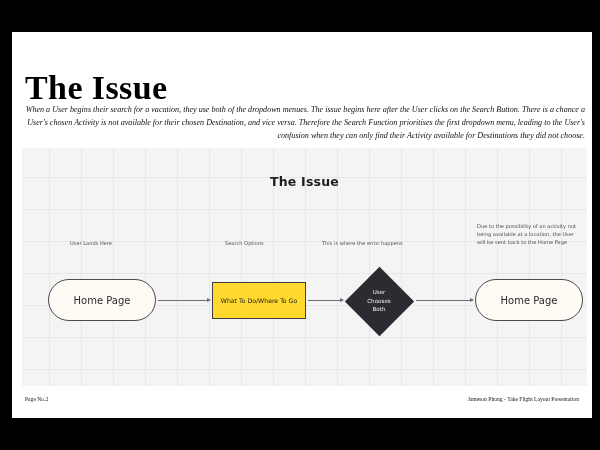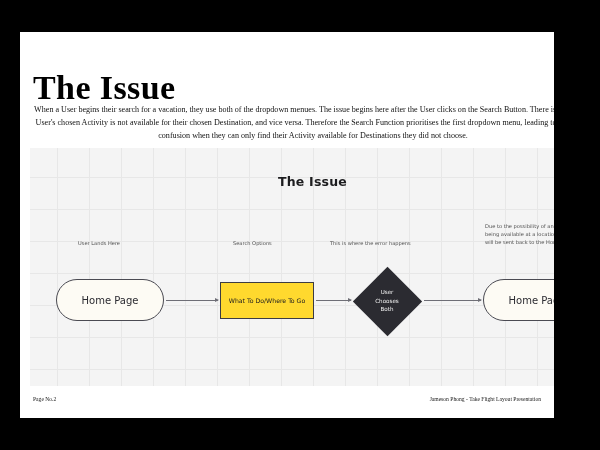--- a/index.html
+++ b/index.html
@@ -9,23 +9,23 @@
   }
   body {
     width: 600px;
     height: 450px;
     overflow: hidden;
     font-family: "Liberation Sans", sans-serif;
   }
 
   #slide {
     position: absolute;
-    left: 20px;
+    left: 12px;
     top: 32px;
-    width: 534px;
+    width: 580px;
     height: 386px;
     background: #ffffff;
     overflow: hidden;
   }
 
   
   #page-title {
     position: absolute;
     left: 13px;
     top: 16px;
@@ -39,21 +39,22 @@
 
   #intro-paragraph {
     position: absolute;
     left: 13px;
     top: 63px;
     width: 560px;
     font-family: "Liberation Serif", serif;
     font-size: 8.1px;
     line-height: 1.62;
     color: #111111;
-    text-align: center;
+    text-align: right;
+    font-style: italic;
   }
 
   
   #diagram-canvas {
     position: absolute;
     left: 10px;
     top: 116px;
     width: 565px;
     height: 238px;
     background-color: #f4f4f4;

